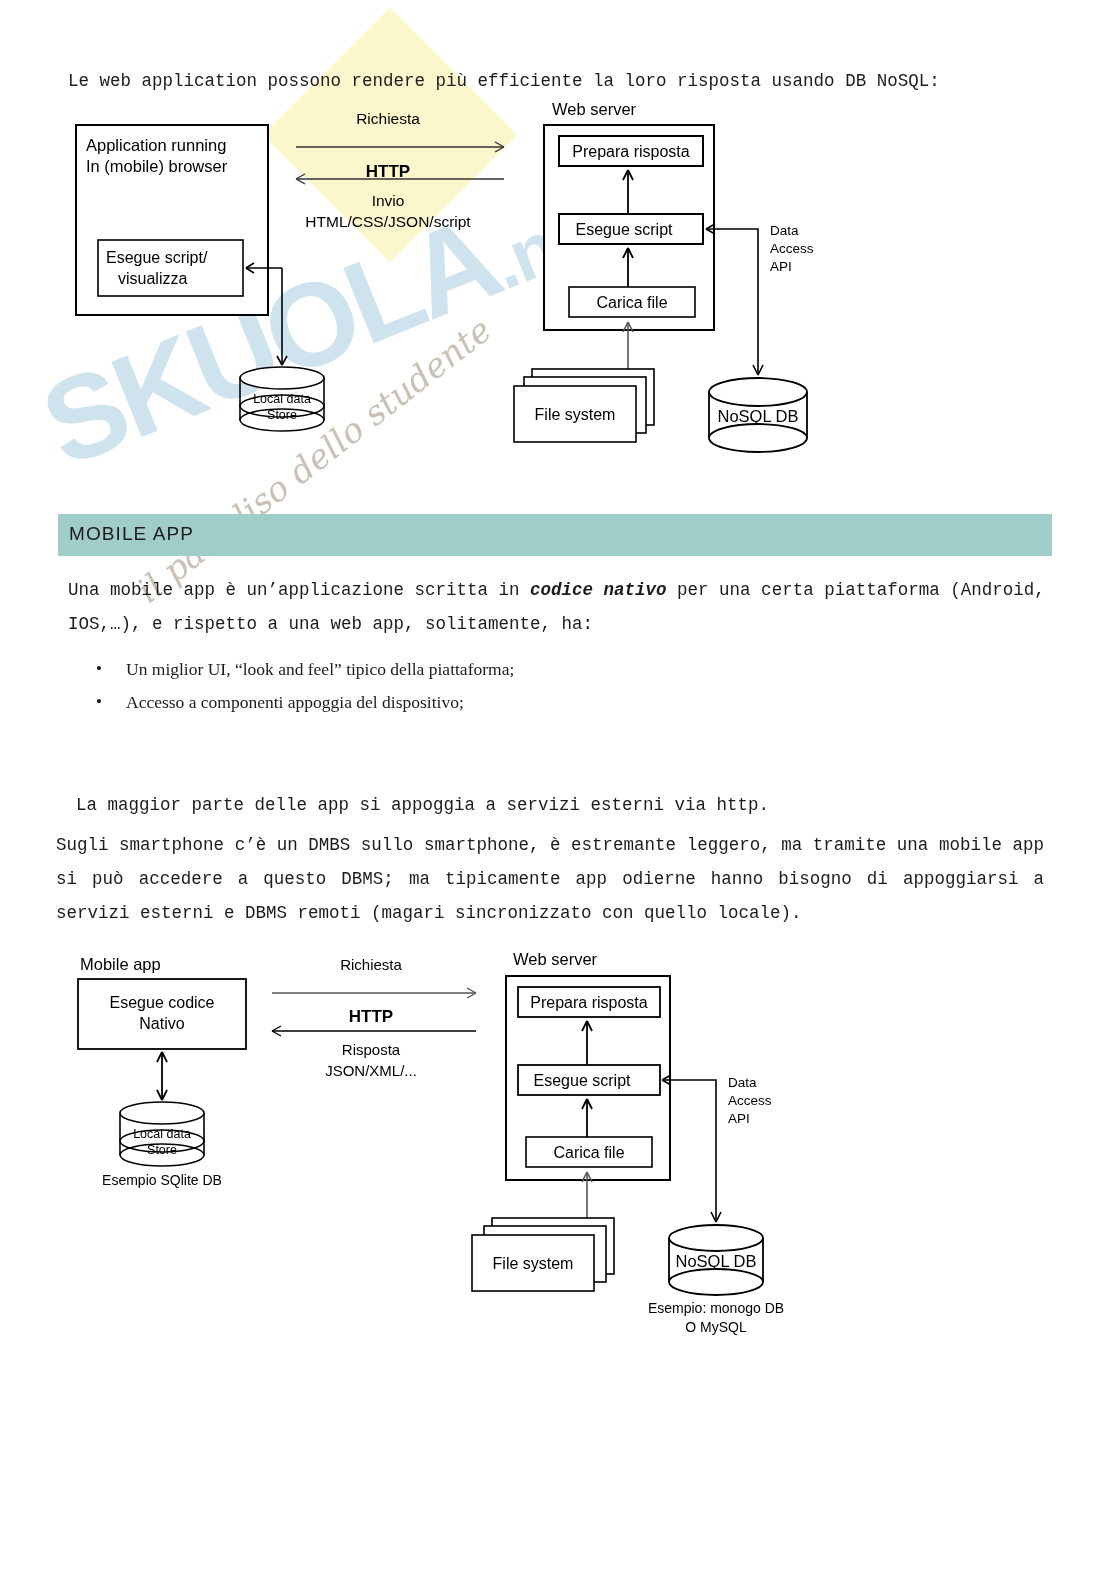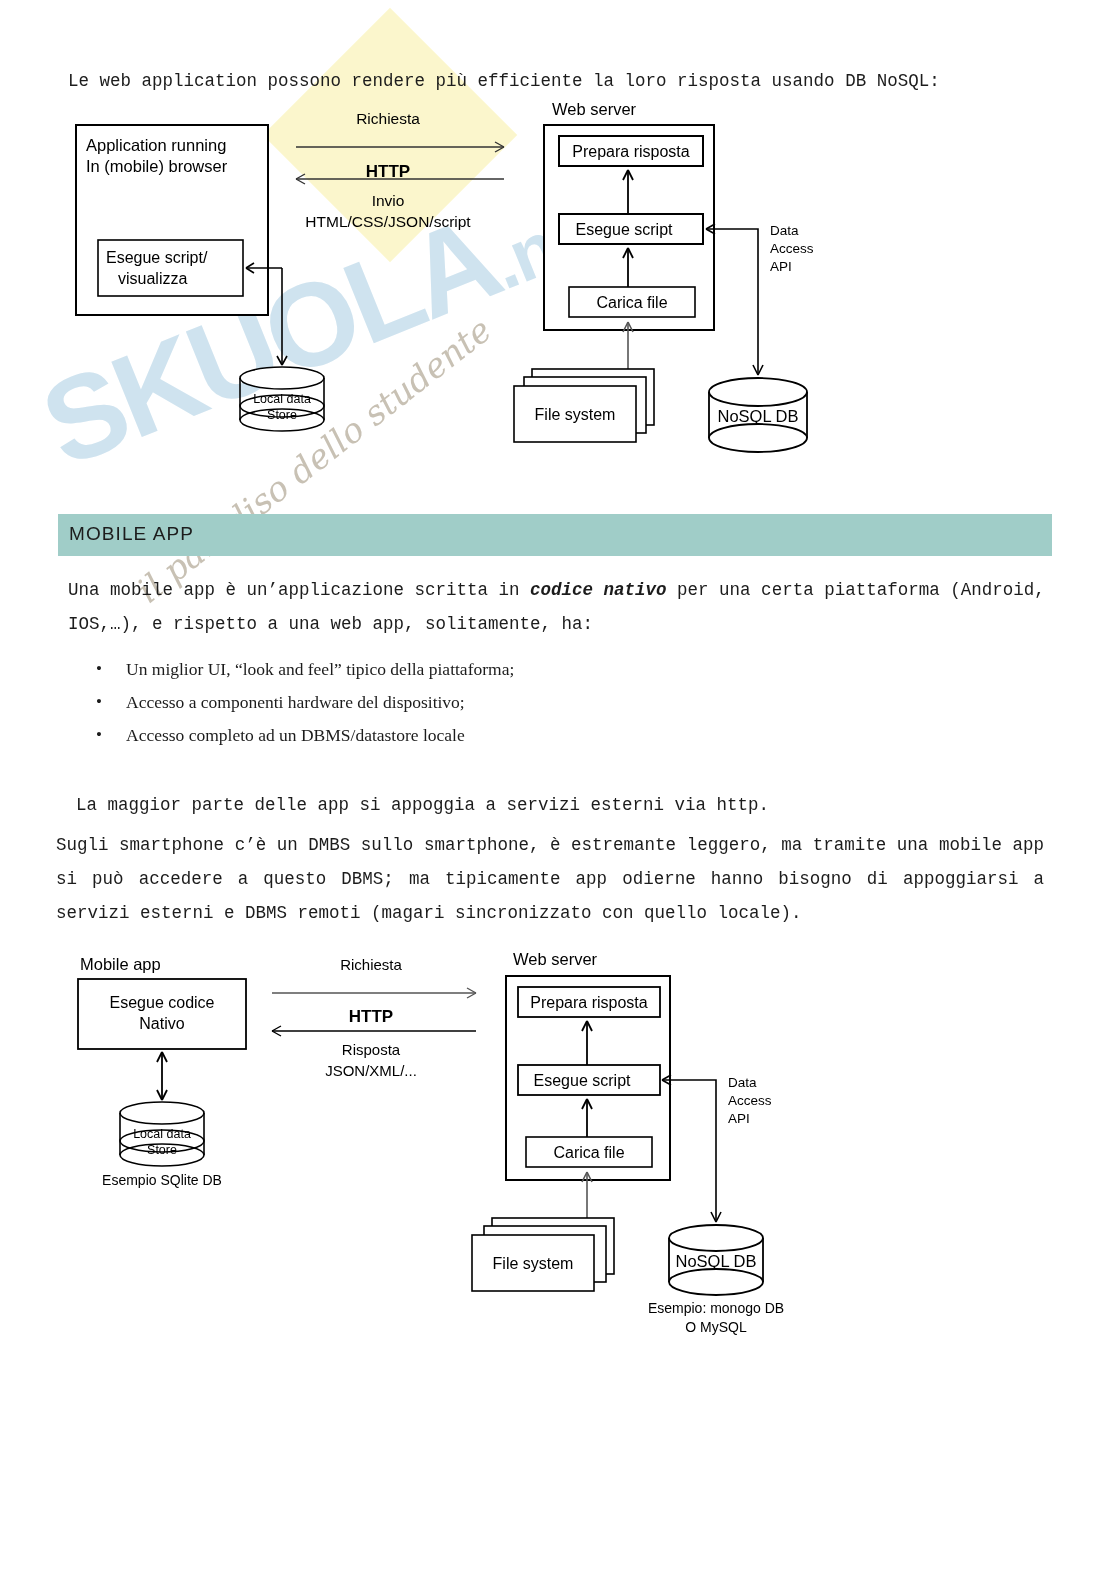--- a/index.html
+++ b/index.html
@@ -222,22 +222,21 @@
     </div>
 
     <div class="section-bar">
       <span>MOBILE APP</span>
     </div>
 
     <p class="body-text" style="left:68px; top:573px; width:985px;"><span>Una mobile app è un’applicazione scritta in </span><b><i>codice nativo</i></b><span> per una certa piattaforma (Android, IOS,…), e rispetto a una web app, solitamente, ha:</span></p>
 
     <ul class="bullets">
       <li>Un miglior UI, “look and feel” tipico della piattaforma;</li>
-      <li>Accesso a componenti hardware del dispositivo;</li>
-      <li>Accesso completo ad un DBMS/datastore locale</li>
+      <li>Accesso a componenti appoggia del dispositivo;</li>
     </ul>
 
     <p class="body-text" style="left:76px; top:788px; width:985px;">La maggior parte delle app si appoggia a servizi esterni via http.</p>
 
     <p class="body-text" style="left:56px; top:828px; width:988px; text-align:justify;">Sugli smartphone c’è un DMBS sullo smartphone, è estremante leggero, ma tramite una mobile app si può accedere a questo DBMS; ma tipicamente app odierne hanno bisogno di appoggiarsi a servizi esterni e DBMS remoti (magari sincronizzato con quello locale).</p>
 
     <div class="diagram" style="left:68px; top:950px;">
       <svg width="740" height="350" viewBox="0 0 740 350">
 
         <text class="dg-text" x="12" y="20" font-size="16.5">Mobile app</text>

